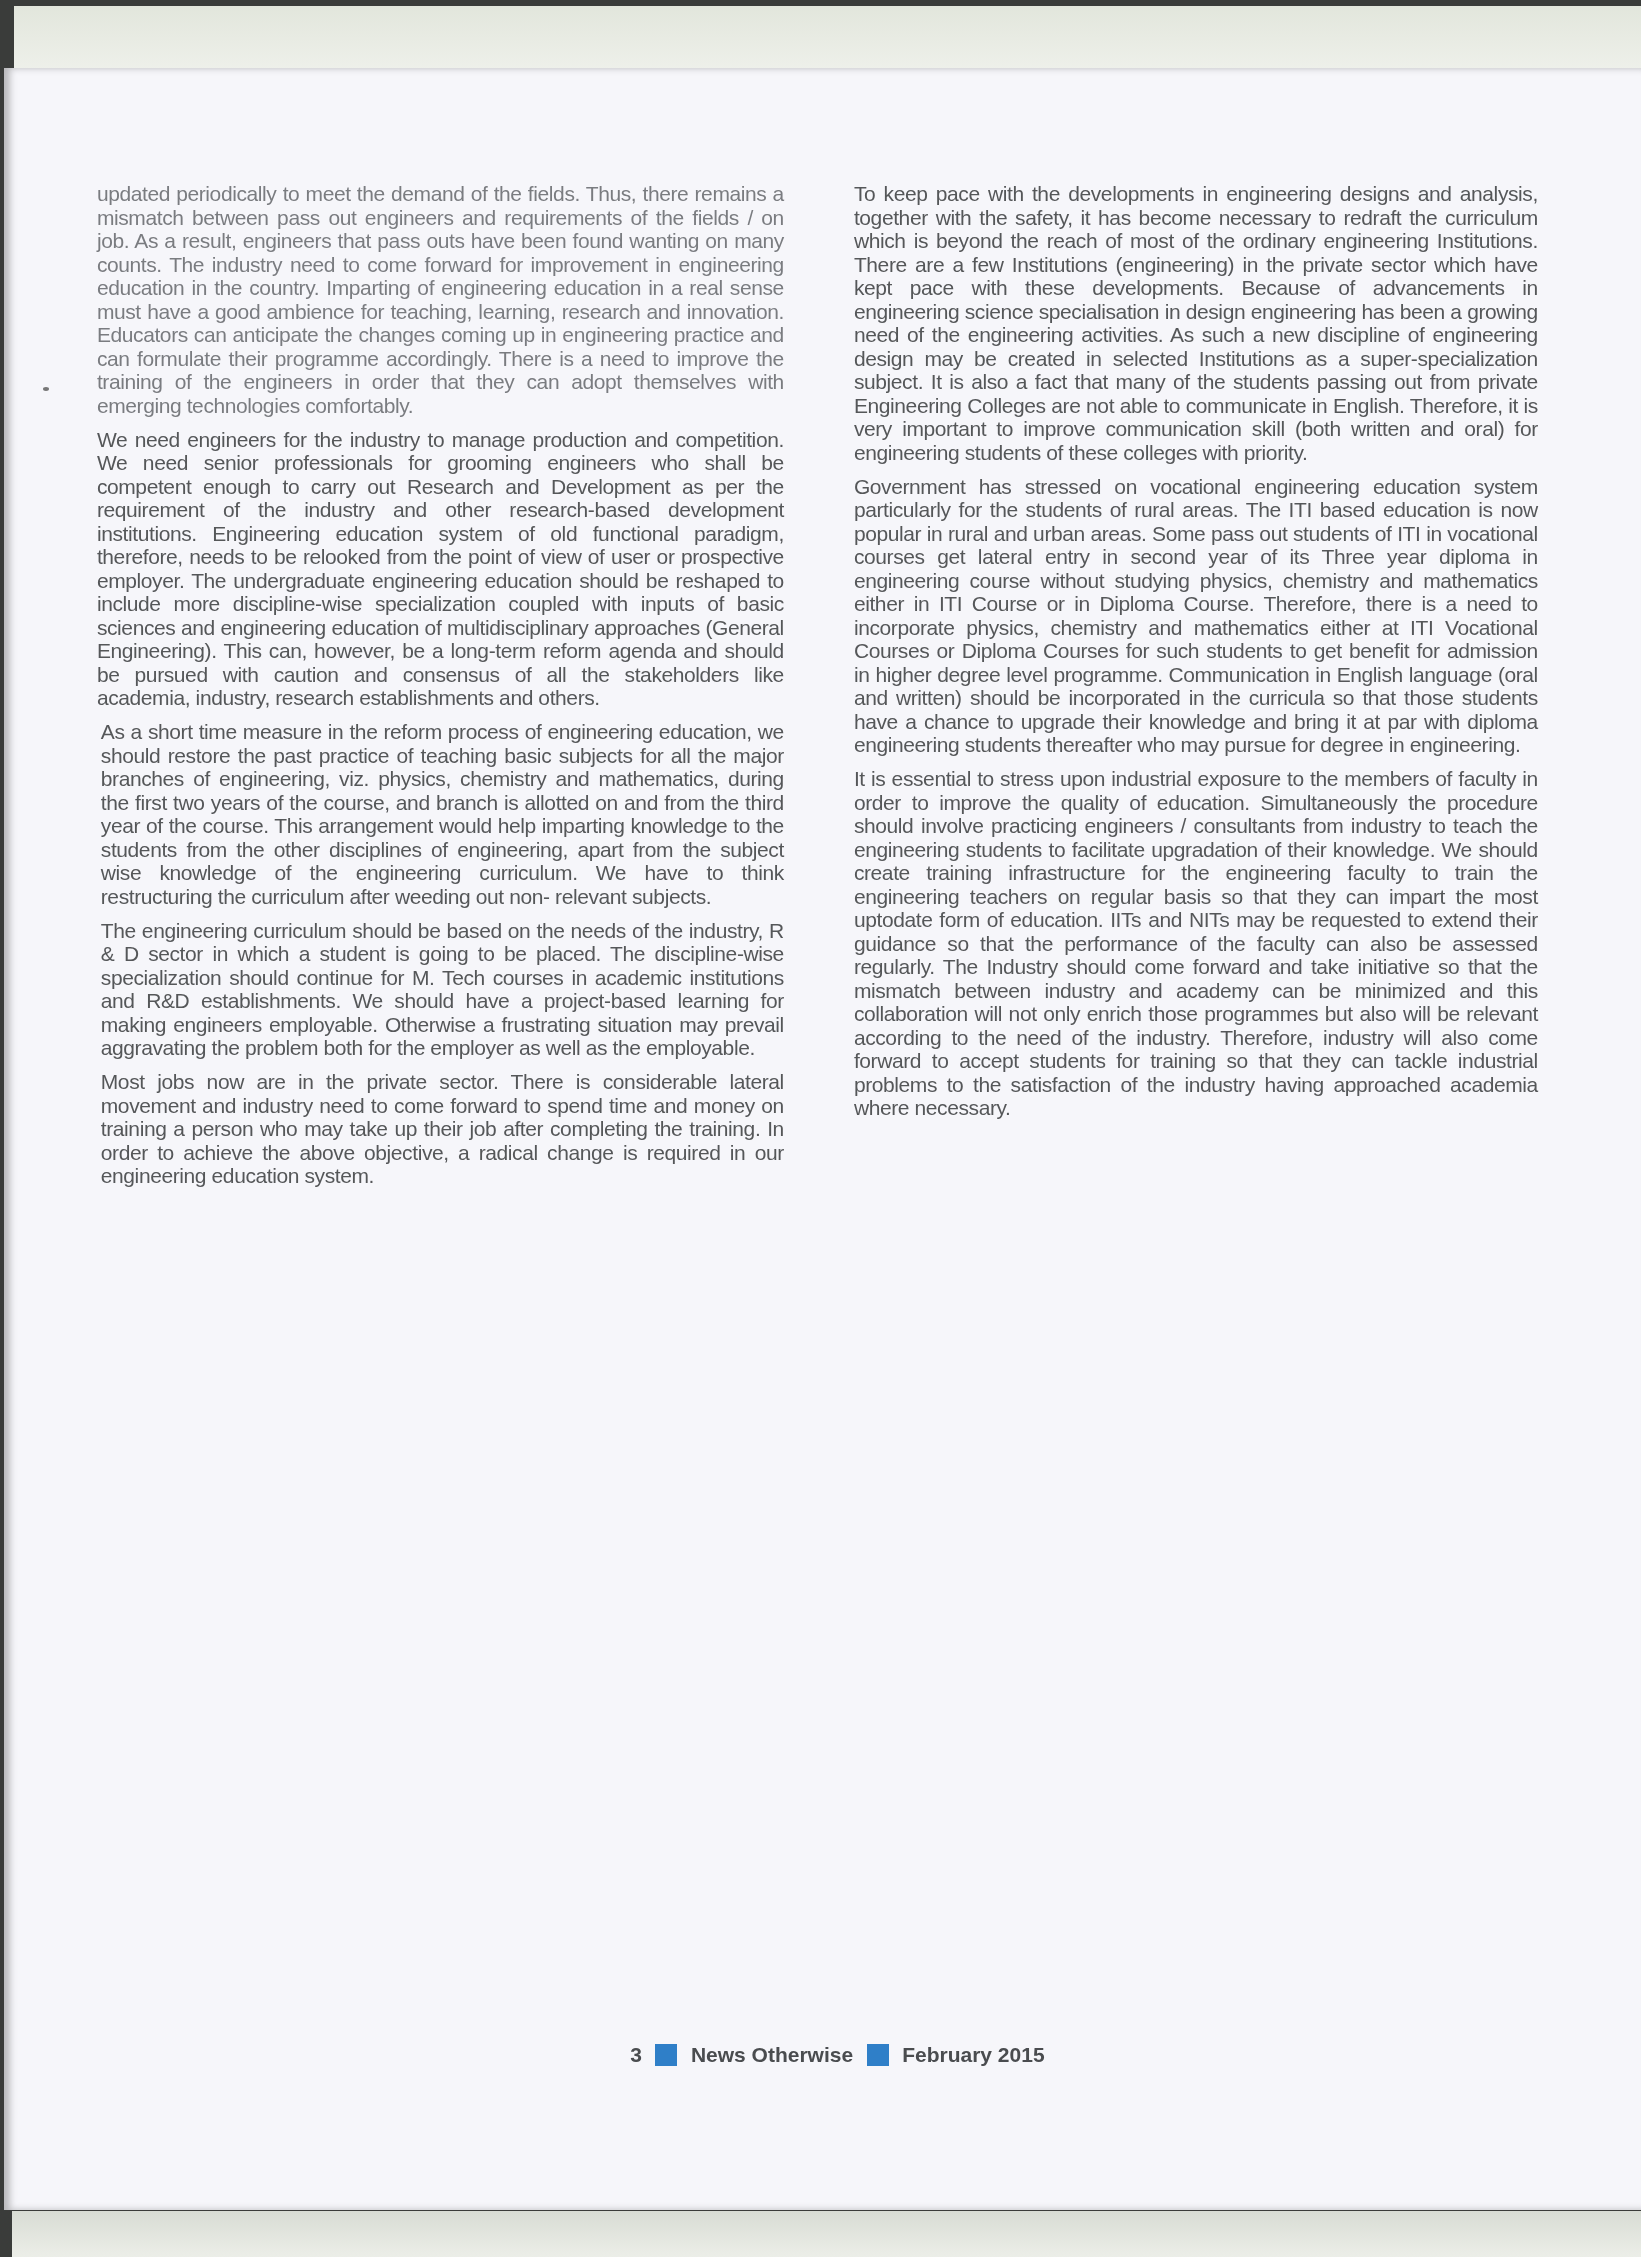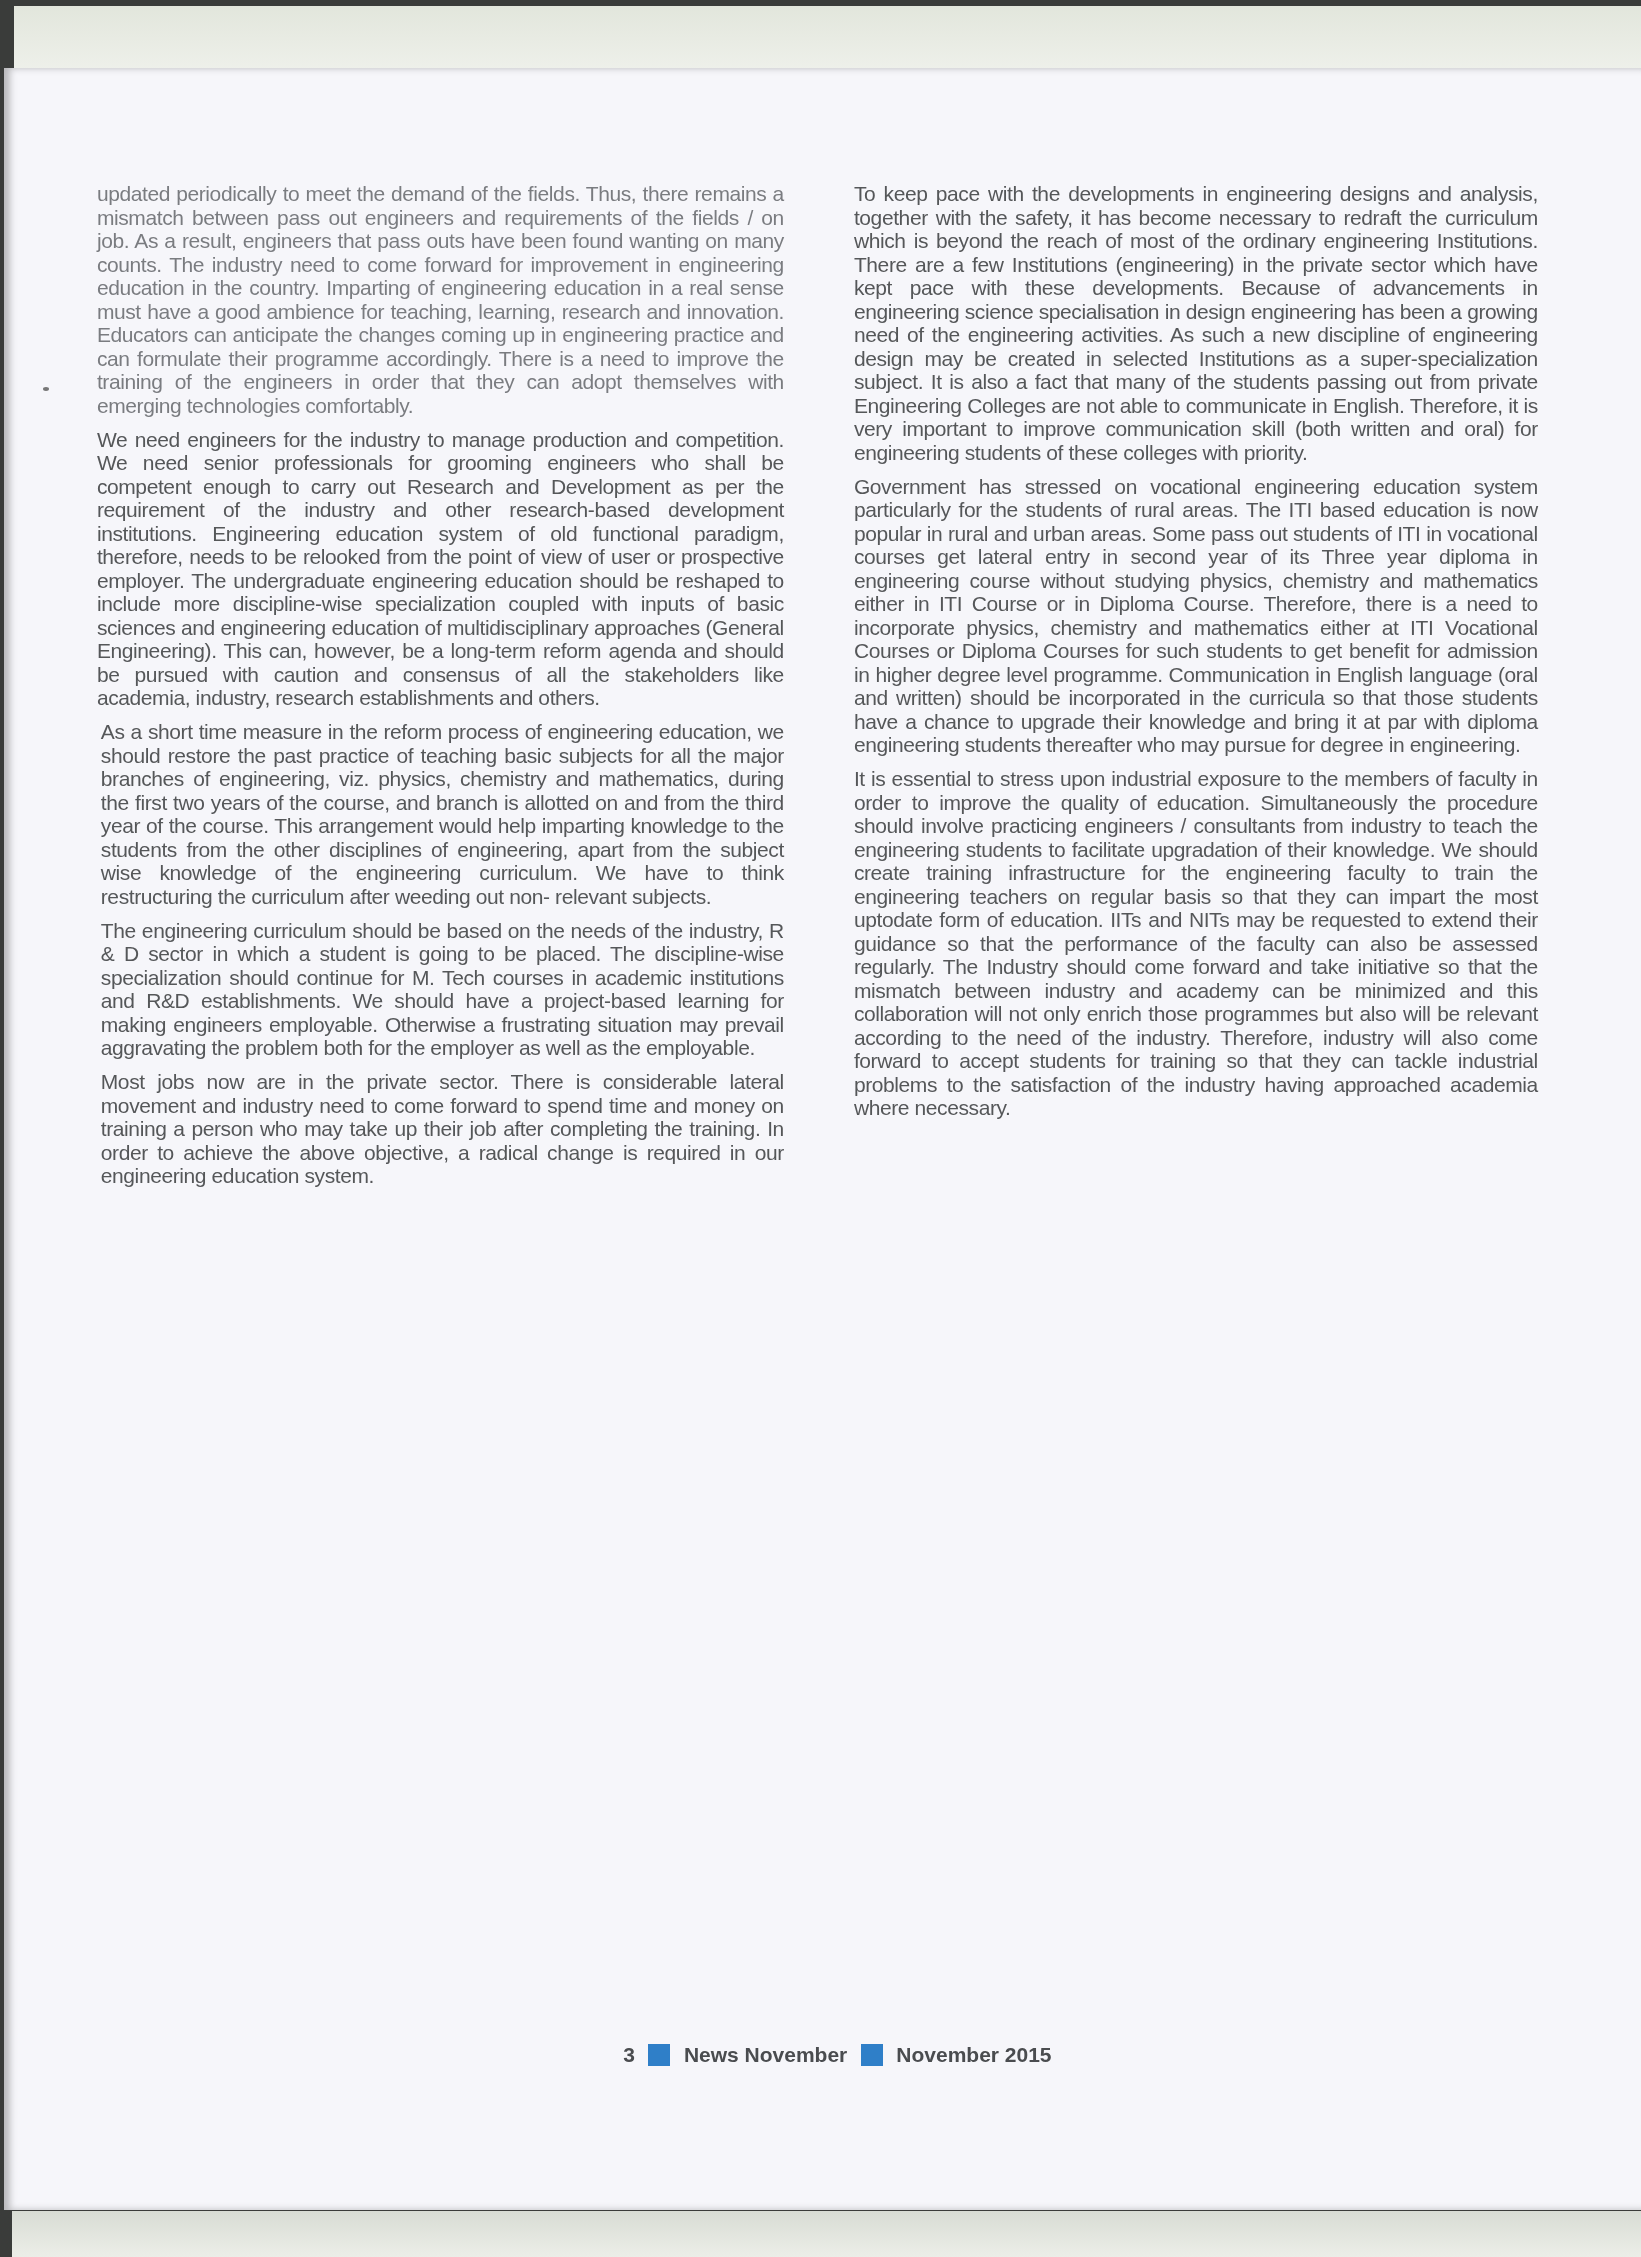--- a/index.html
+++ b/index.html
@@ -114,18 +114,18 @@
 
   <div class="column col-right">
     <p class="para">To keep pace with the developments in engineering designs and analysis, together with the safety, it has become necessary to redraft the curriculum which is beyond the reach of most of the ordinary engineering Institutions. There are a few Institutions (engineering) in the private sector which have kept pace with these developments. Because of advancements in engineering science specialisation in design engineering has been a growing need of the engineering activities. As such a new discipline of engineering design may be created in selected Institutions as a super-specialization subject. It is also a fact that many of the students passing out from private Engineering Colleges are not able to communicate in English. Therefore, it is very important to improve communication skill (both written and oral) for engineering students of these colleges with priority.</p>
     <p class="para">Government has stressed on vocational engineering education system particularly for the students of rural areas. The ITI based education is now popular in rural and urban areas.  Some pass out students of ITI in vocational courses get lateral entry in second year of its Three year diploma in engineering course without studying physics, chemistry and mathematics either in ITI Course or in Diploma Course. Therefore, there is a need to incorporate   physics, chemistry and mathematics either at ITI Vocational Courses or Diploma Courses for such students to get benefit for admission in higher degree level programme. Communication in English language (oral and written) should be incorporated in the curricula  so that those students have a chance  to upgrade their knowledge and bring it at par with diploma engineering students   thereafter who may   pursue for   degree in engineering.</p>
     <p class="para">It is essential to stress upon industrial exposure to the members of faculty in order to improve the quality of education. Simultaneously the procedure should involve practicing engineers / consultants from industry to teach the engineering students to facilitate upgradation of their knowledge. We should create training infrastructure for the engineering faculty to train the engineering teachers on regular basis so that they can impart the most uptodate form of education.  IITs and NITs may be requested to extend their guidance so that the performance of the faculty can also be assessed regularly. The Industry should come forward and take initiative so that the mismatch between industry and academy can be minimized and this collaboration will not only enrich those programmes but also will be relevant according to the need of the industry.  Therefore, industry will also come forward to accept students for training so that they can tackle industrial problems to the satisfaction of the industry having approached academia where necessary.</p>
   </div>
 
   <div class="footer">
     <span>3</span>
     <span class="sq"></span>
-    <span>News November</span>
+    <span>News Otherwise</span>
     <span class="sq"></span>
-    <span>November 2015</span>
+    <span>February 2015</span>
   </div>
 </div>
 
 
 </body></html>

